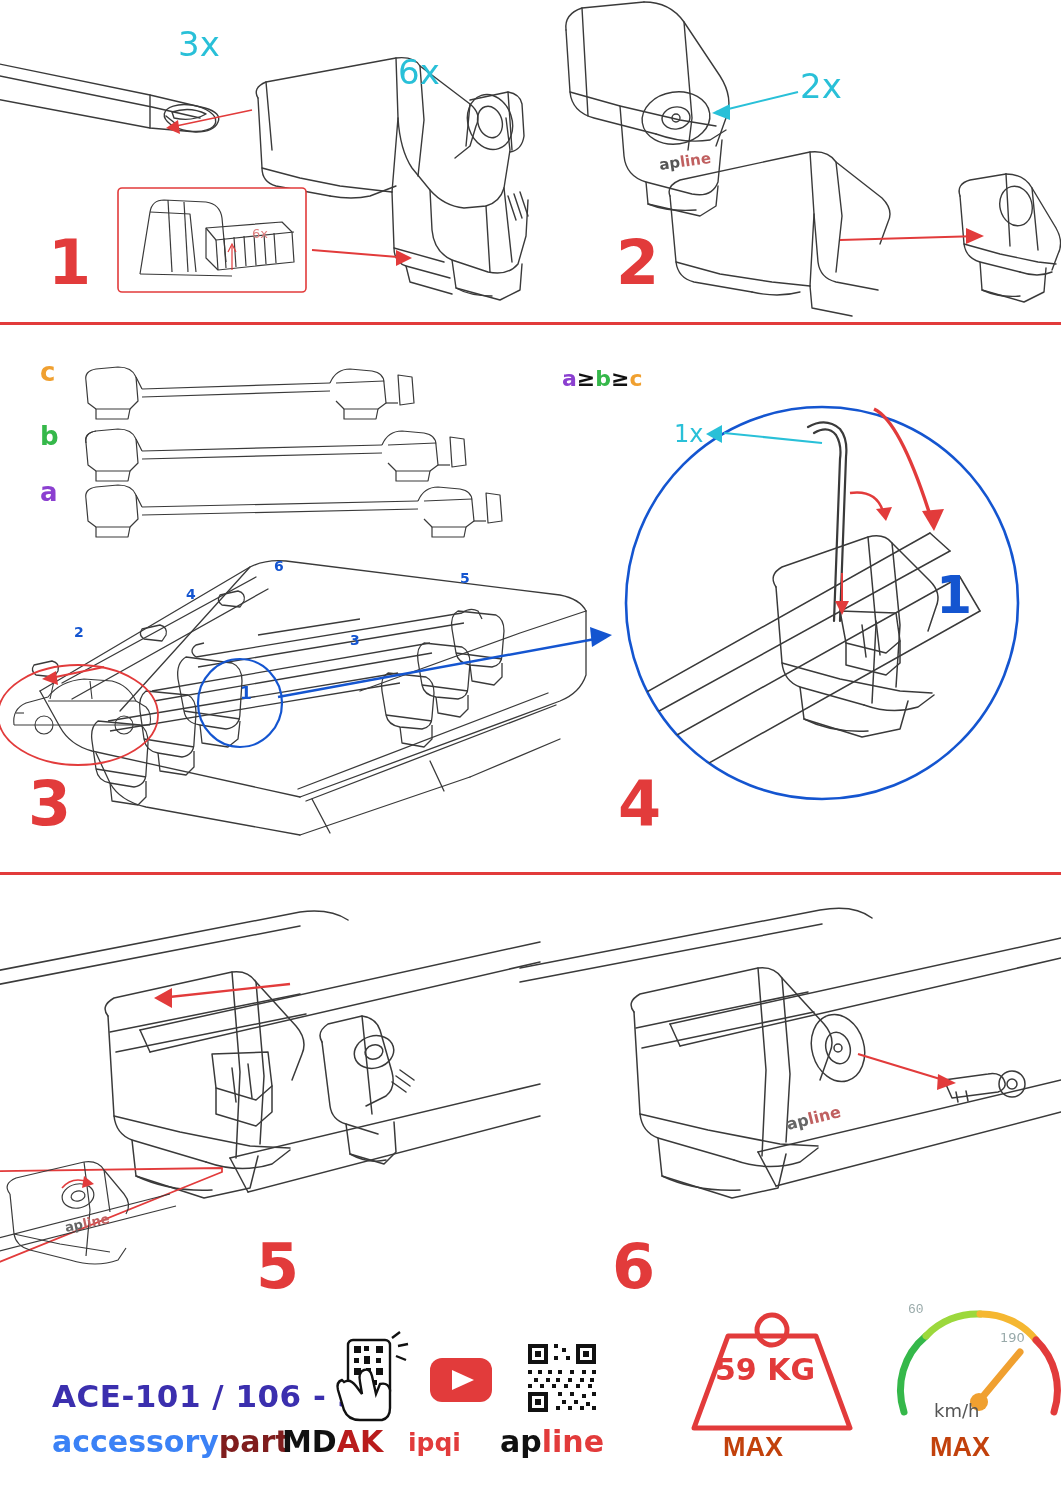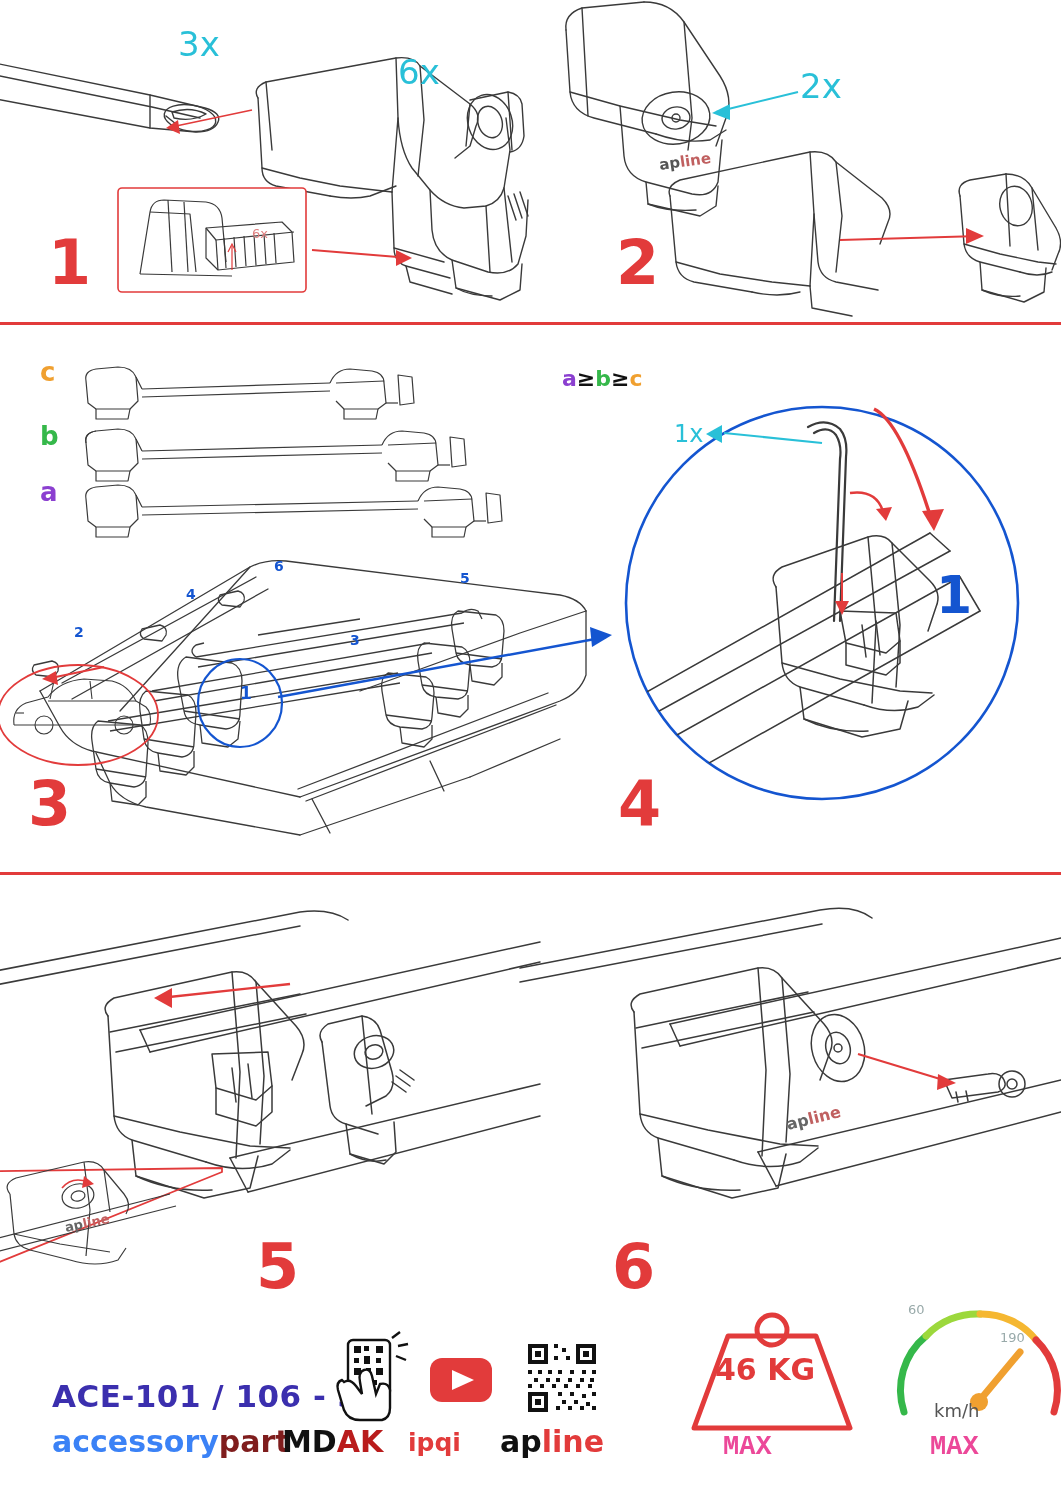--- a/index.html
+++ b/index.html
@@ -22,21 +22,21 @@
   svg{overflow:visible;}
   .footer-title{position:absolute;left:52px;top:1378px;font-size:31px;font-weight:700;color:#3b2fae;letter-spacing:0.5px;font-family:"DejaVu Sans",sans-serif;}
   .brandline{position:absolute;left:52px;top:1424px;font-size:30px;font-weight:700;font-family:"DejaVu Sans",sans-serif;}
   .brandline .dark{color:#3b82f6;}
   .brandline .red{color:#7f1d1d;margin-top:40px;}
   .logo2{position:absolute;left:282px;top:1424px;font-size:30px;font-weight:700;font-family:"DejaVu Sans",sans-serif;color:#111;}
   .logo2 .red{color:#b91c1c;}
   .logo3{position:absolute;left:408px;top:1428px;font-size:25px;font-weight:700;color:#e23b3b;font-family:"DejaVu Sans",sans-serif;}
   .logo4{position:absolute;left:500px;top:1424px;font-size:30px;font-weight:700;font-family:"DejaVu Sans",sans-serif;color:#111;}
   .logo4 .red{color:#e23b3b;}
-  .maxlabel{position:absolute;font-size:27px;font-weight:700;color:#ec4899;font-family:Liberation Mono, monospace;}
+  .maxlabel{position:absolute;font-size:27px;font-weight:700;color:#c2410c;font-family:Liberation Sans, sans-serif;}
   .kgtext{position:absolute;font-size:30px;font-weight:700;color:#e23b3b;font-family:"DejaVu Sans",sans-serif;}
   .speed-tick{position:absolute;font-size:13px;color:#9aa;font-family:"DejaVu Sans",sans-serif;}
   .kmh{position:absolute;font-size:18px;color:#555;font-family:"DejaVu Sans",sans-serif;}
 </style>
 </head>
 <body>
 
 <div class="sheet">
 
   <div class="divider" id="div1"></div>
@@ -539,29 +539,29 @@
           <rect x="250" y="70" width="4" height="4"></rect>
           <rect x="262" y="70" width="4" height="4"></rect>
       </g>
     </g>
   </svg>
 
   <svg width="200" height="140" viewBox="0 0 200 140" style="position:absolute;left:672px;top:1300px;">
     <path d="M56 36 L144 36 L178 128 L22 128 Z" fill="#fff" stroke="#e23b3b" stroke-width="5" stroke-linejoin="round"></path>
     <circle cx="100" cy="30" r="15" fill="none" stroke="#e23b3b" stroke-width="5"></circle>
   </svg>
-  <div class="kgtext" style="left:715px;top:1352px;">46 KG</div>
+  <div class="kgtext" style="left:715px;top:1352px;">59 KG</div>
   <div class="maxlabel" style="left:723px;top:1432px;">MAX</div>
 
   <svg width="190" height="140" viewBox="0 0 190 140" style="position:absolute;left:884px;top:1296px;">
     <path d="M20 116 A70 70 0 0 1 42 40" fill="none" stroke="#35b84a" stroke-width="7" stroke-linecap="round"></path>
     <path d="M42 40 A70 70 0 0 1 96 18" fill="none" stroke="#9cd83c" stroke-width="7" stroke-linecap="round"></path>
     <path d="M96 18 A70 70 0 0 1 152 44" fill="none" stroke="#f5b731" stroke-width="7" stroke-linecap="round"></path>
     <path d="M152 44 A70 70 0 0 1 170 116" fill="none" stroke="#e23b3b" stroke-width="7" stroke-linecap="round"></path>
     <path d="M96 104 L136 56" stroke="#f0a030" stroke-width="7" stroke-linecap="round"></path>
     <circle cx="95" cy="106" r="9" fill="#f0a030"></circle>
   </svg>
-  <div class="speed-tick" style="left:908px;top:1302px;">60</div>
+  <div class="speed-tick" style="left:908px;top:1302px;font-family:Liberation Mono, monospace;">60</div>
   <div class="speed-tick" style="left:1000px;top:1330px;">190</div>
   <div class="kmh" style="left:934px;top:1400px;">km/h</div>
   <div class="maxlabel" style="left:930px;top:1432px;">MAX</div>
 
 </div>
 
 </body></html>

